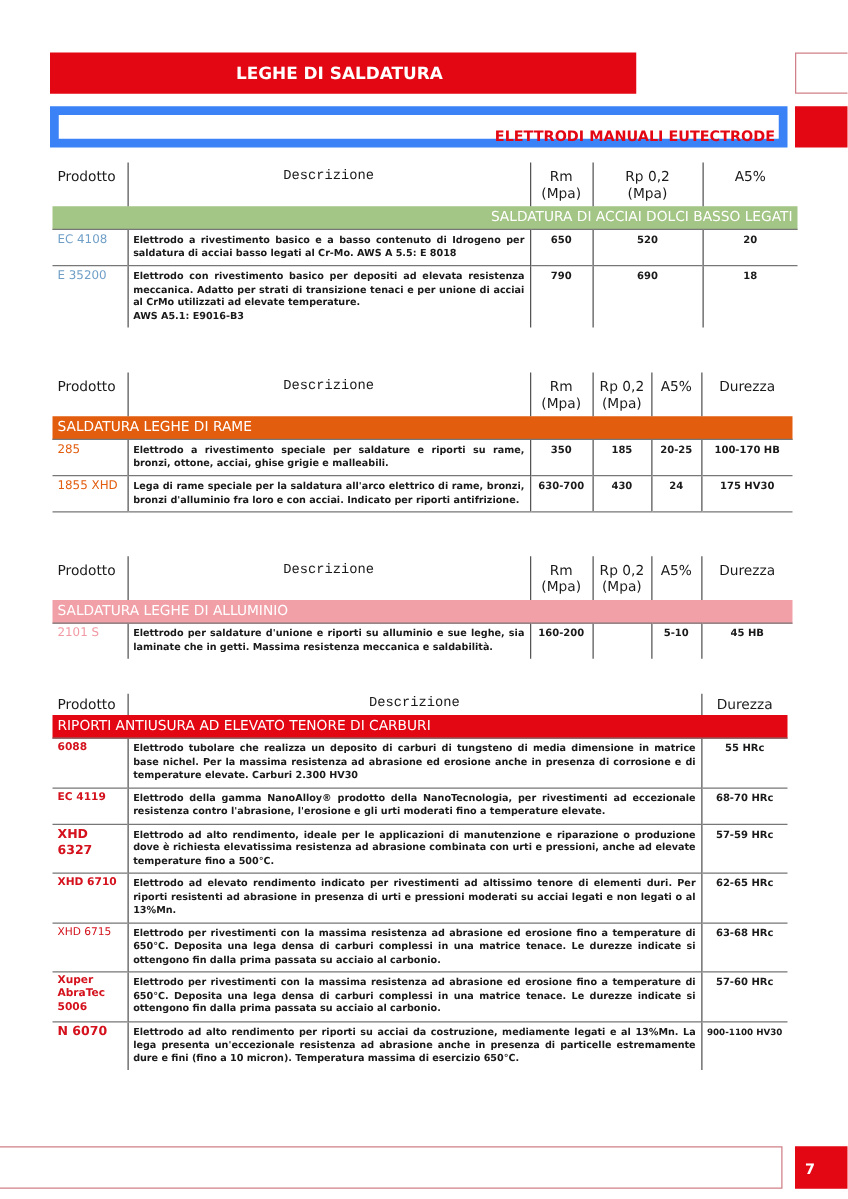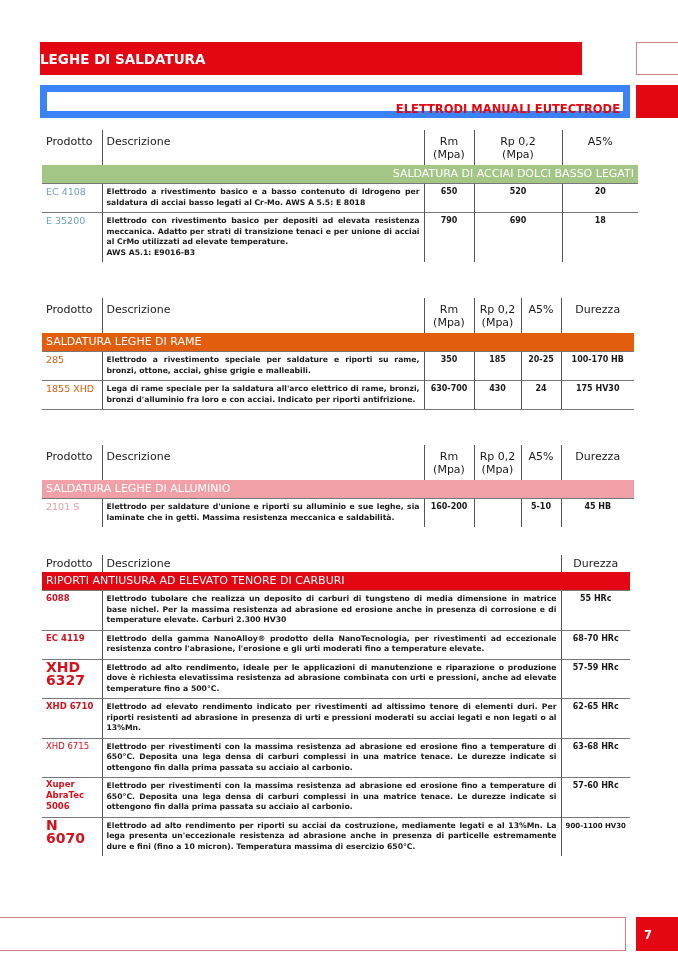--- a/index.html
+++ b/index.html
@@ -1,31 +1,31 @@
 <!DOCTYPE html>
 <html><head>
 <meta charset="utf-8">
 <style>
   * { box-sizing: border-box; margin: 0; padding: 0; }
   html, body { width: 678px; height: 959px; background: #ffffff; overflow: hidden; }
   body { position: relative; font-family: "DejaVu Sans", sans-serif; color: #1a1a1a; }
 
-  .hdr1 { position: absolute; left: 40px; top: 42px; width: 542px; height: 33px; background: #e30613;
-          color: #fff; font-weight: bold; font-size: 13.5px; text-align: left; padding-right: 6px; line-height: 35px; }
+  .hdr1 { position: absolute; left: 40px; top: 42px; width: 469px; height: 33px; background: #e30613;
+          color: #fff; font-weight: bold; font-size: 13.5px; text-align: center; padding-right: 6px; line-height: 35px; }
   .hdr1-side { position: absolute; left: 636px; top: 42px; width: 50px; height: 33px; border: 1px solid #d08088; background: #fff; }
   .hdr2 { position: absolute; left: 40px; top: 85px; width: 590px; height: 33px; background: #fff;
           border: 7px solid #3b82f6; color: #e30613; font-weight: bold; font-size: 11.5px; text-align: right;
           padding-right: 3px; line-height: 34px; }
   .hdr2-side { position: absolute; left: 636px; top: 85px; width: 50px; height: 33px; background: #e30613; }
 
   .tbl { position: absolute; left: 42px; border-collapse: collapse; font-size: 8px; }
   .tbl td, .tbl th { vertical-align: top; }
   .col-head th { font-weight: normal; font-size: 11px; color: #1a1a1a; padding: 5px 4px 4px 4px; line-height: 13px; }
   .col-head th.c-prod { text-align: left; padding-left: 4px; }
-  .col-head th.c-desc { text-align: left; }
+  .col-head th.c-desc { text-align: center; font-family: Liberation Mono, monospace; }
   .vline { border-left: 1px solid #555; }
   .sec-row td { font-size: 11px; line-height: 18px; padding: 0 4px; height: 18px; }
   .row td { padding: 3px 4px 4px 4px; border-top: 1px solid #777; line-height: 10.5px; font-weight: bold; font-size: 7.7px; }
   .row td.prod { font-weight: normal; font-size: 9.5px; line-height: 13px; padding-top: 1px; }
   .row td.desc { text-align: justify; }
   .row td.num { text-align: center; font-size: 8px; }
   .row.last td { border-bottom: 1px solid #777; }
 
   .footer-box { position: absolute; left: -4px; top: 917px; width: 630px; height: 34px; border: 1px solid #d08088; background: #fff; }
   .footer-num { position: absolute; left: 636px; top: 917px; width: 50px; height: 34px; background: #e30613; color: #fff;
@@ -173,41 +173,41 @@
     <td class="prod" style="color:#d4111c;font-weight:bold;font-size:8.5px">6088</td>
     <td class="desc vline">Elettrodo tubolare che realizza un deposito di carburi di tungsteno di media dimensione in matrice base nichel. Per la massima resistenza ad abrasione ed erosione anche in presenza di corrosione e di temperature elevate. Carburi 2.300 HV30</td>
     <td class="num vline">55 HRc</td>
   </tr>
   <tr class="row">
     <td class="prod" style="color:#d4111c;font-weight:bold;font-size:8.5px">EC 4119</td>
     <td class="desc vline">Elettrodo della gamma NanoAlloy® prodotto della NanoTecnologia, per rivestimenti ad eccezionale resistenza contro l'abrasione, l'erosione e gli urti moderati fino a temperature elevate.</td>
     <td class="num vline">68-70 HRc</td>
   </tr>
   <tr class="row">
-    <td class="prod" style="color:#d4111c;font-weight:bold;font-size:14px">XHD 6327</td>
+    <td class="prod" style="color:#d4111c;font-weight:bold;font-size:10px">XHD 6327</td>
     <td class="desc vline">Elettrodo ad alto rendimento, ideale per le applicazioni di manutenzione e riparazione o produzione dove è richiesta elevatissima resistenza ad abrasione combinata con urti e pressioni, anche ad elevate temperature fino a 500°C.</td>
     <td class="num vline">57-59 HRc</td>
   </tr>
   <tr class="row">
     <td class="prod" style="color:#d4111c;font-weight:bold;font-size:8.5px">XHD 6710</td>
     <td class="desc vline">Elettrodo ad elevato rendimento indicato per rivestimenti ad altissimo tenore di elementi duri. Per riporti resistenti ad abrasione in presenza di urti e pressioni moderati su acciai legati e non legati o al 13%Mn.</td>
     <td class="num vline">62-65 HRc</td>
   </tr>
   <tr class="row">
     <td class="prod" style="color:#d4111c;font-weight:normal;font-size:8.5px">XHD 6715</td>
     <td class="desc vline">Elettrodo per rivestimenti con la massima resistenza ad abrasione ed erosione fino a temperature di 650°C. Deposita una lega densa di carburi complessi in una matrice tenace. Le durezze indicate si ottengono fin dalla prima passata su acciaio al carbonio.</td>
     <td class="num vline">63-68 HRc</td>
   </tr>
   <tr class="row">
     <td class="prod" style="color:#d4111c;font-weight:bold;font-size:8.5px;line-height:11px">Xuper AbraTec 5006</td>
     <td class="desc vline">Elettrodo per rivestimenti con la massima resistenza ad abrasione ed erosione fino a temperature di 650°C. Deposita una lega densa di carburi complessi in una matrice tenace. Le durezze indicate si ottengono fin dalla prima passata su acciaio al carbonio.</td>
     <td class="num vline">57-60 HRc</td>
   </tr>
   <tr class="row">
-    <td class="prod" style="color:#d4111c;font-weight:bold;font-size:14px">N 6070</td>
+    <td class="prod" style="color:#d4111c;font-weight:bold;font-size:10px">N 6070</td>
     <td class="desc vline">Elettrodo ad alto rendimento per riporti su acciai da costruzione, mediamente legati e al 13%Mn. La lega presenta un'eccezionale resistenza ad abrasione anche in presenza di particelle estremamente dure e fini (fino a 10 micron). Temperatura massima di esercizio 650°C.</td>
     <td class="num vline" style="font-size:7px">900-1100 HV30</td>
   </tr>
 </tbody>
   </table>
 
 <div class="footer-box"></div>
 <div class="footer-num">7</div>
 
 </body></html>

